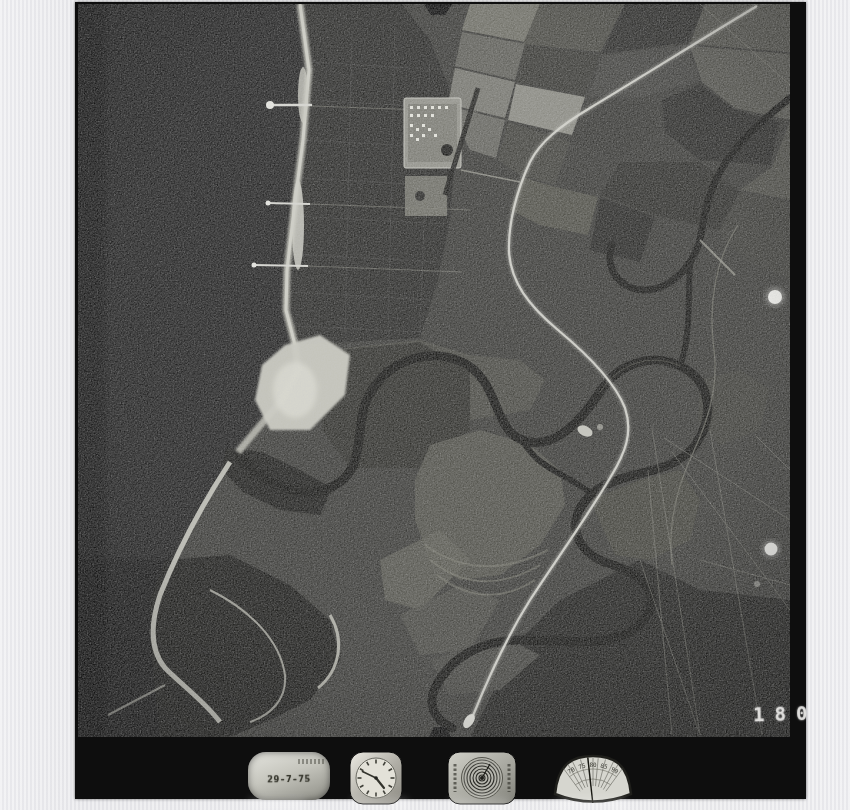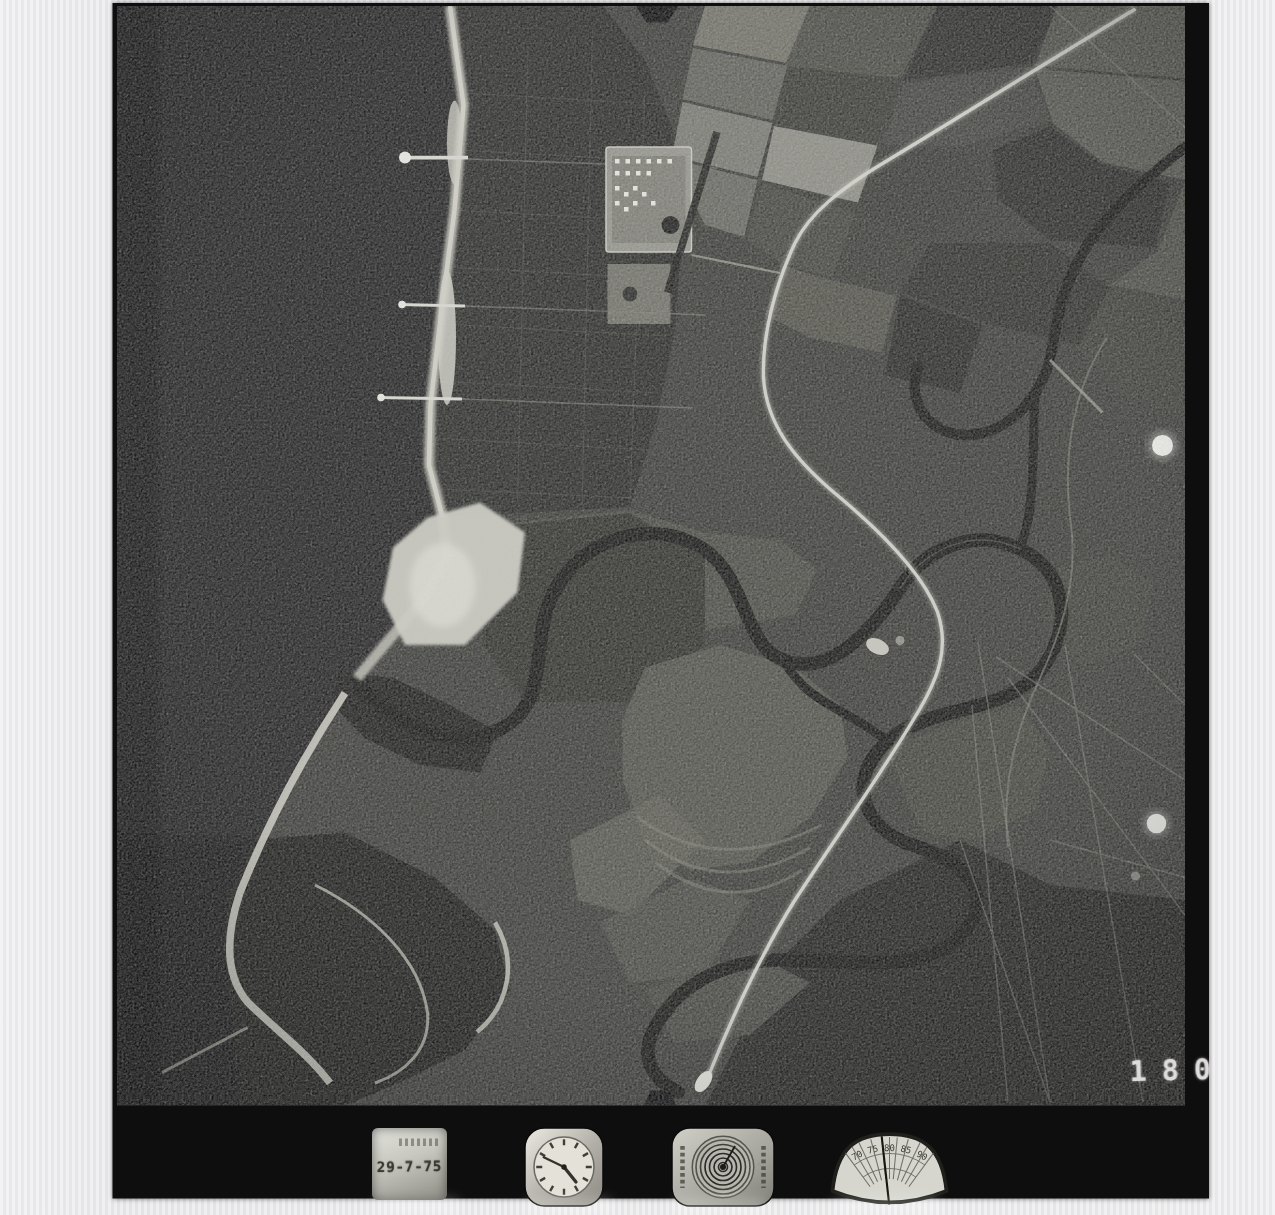--- a/index.html
+++ b/index.html
@@ -11,23 +11,23 @@
   .film-frame{position:absolute;left:75px;top:2px;width:731px;height:797px;
     background:#0e0e0e;box-shadow:0 0 3px rgba(0,0,0,.5);}
   .photo-svg{position:absolute;left:3px;top:2px;width:712px;height:733px;display:block;}
   
   .frame-number{position:absolute;left:678px;top:700px;width:110px;
     font-family:"DejaVu Sans Mono",monospace;font-size:19px;font-weight:bold;
     color:#dedddb;letter-spacing:10px;transform:rotate(-1.5deg);
     text-shadow:0 0 2px rgba(255,255,255,.55);filter:blur(.3px);}
   
   .instr{position:absolute;}
-  .date-stamp{left:173px;top:750px;width:50px;height:48px;border-radius:4px;
+  .date-stamp{left:173px;top:750px;width:50px;height:48px;border-radius:18px;
     background:linear-gradient(160deg,#e4e4de 0%,#c6c6be 45%,#8d8d85 100%);
-    box-shadow:inset 0 0 7px rgba(0,0,0,.5);overflow:hidden;}
+    box-shadow:inset 0 0 7px rgba(0,0,0,.5);overflow:hidden;padding-left:32px;}
   .date-smudge{position:absolute;right:5px;top:7px;width:27px;height:5px;opacity:.75;
     background:repeating-linear-gradient(90deg, rgba(58,58,50,.6) 0 2px, transparent 2px 4px);
     filter:blur(.4px);}
   .date-line{position:absolute;left:0;top:21px;width:100%;text-align:center;
     font-family:"DejaVu Sans Mono",monospace;font-size:9.5px;font-weight:bold;
     color:#38382f;letter-spacing:.5px;transform:rotate(-1deg);filter:blur(.3px);
     text-shadow:0 0 1px rgba(40,40,30,.6);}
   .gauge-svg{display:block;}
   .strip-speck{position:absolute;left:430px;top:773px;width:2px;height:2px;
     background:#9a9a94;border-radius:50%;}

